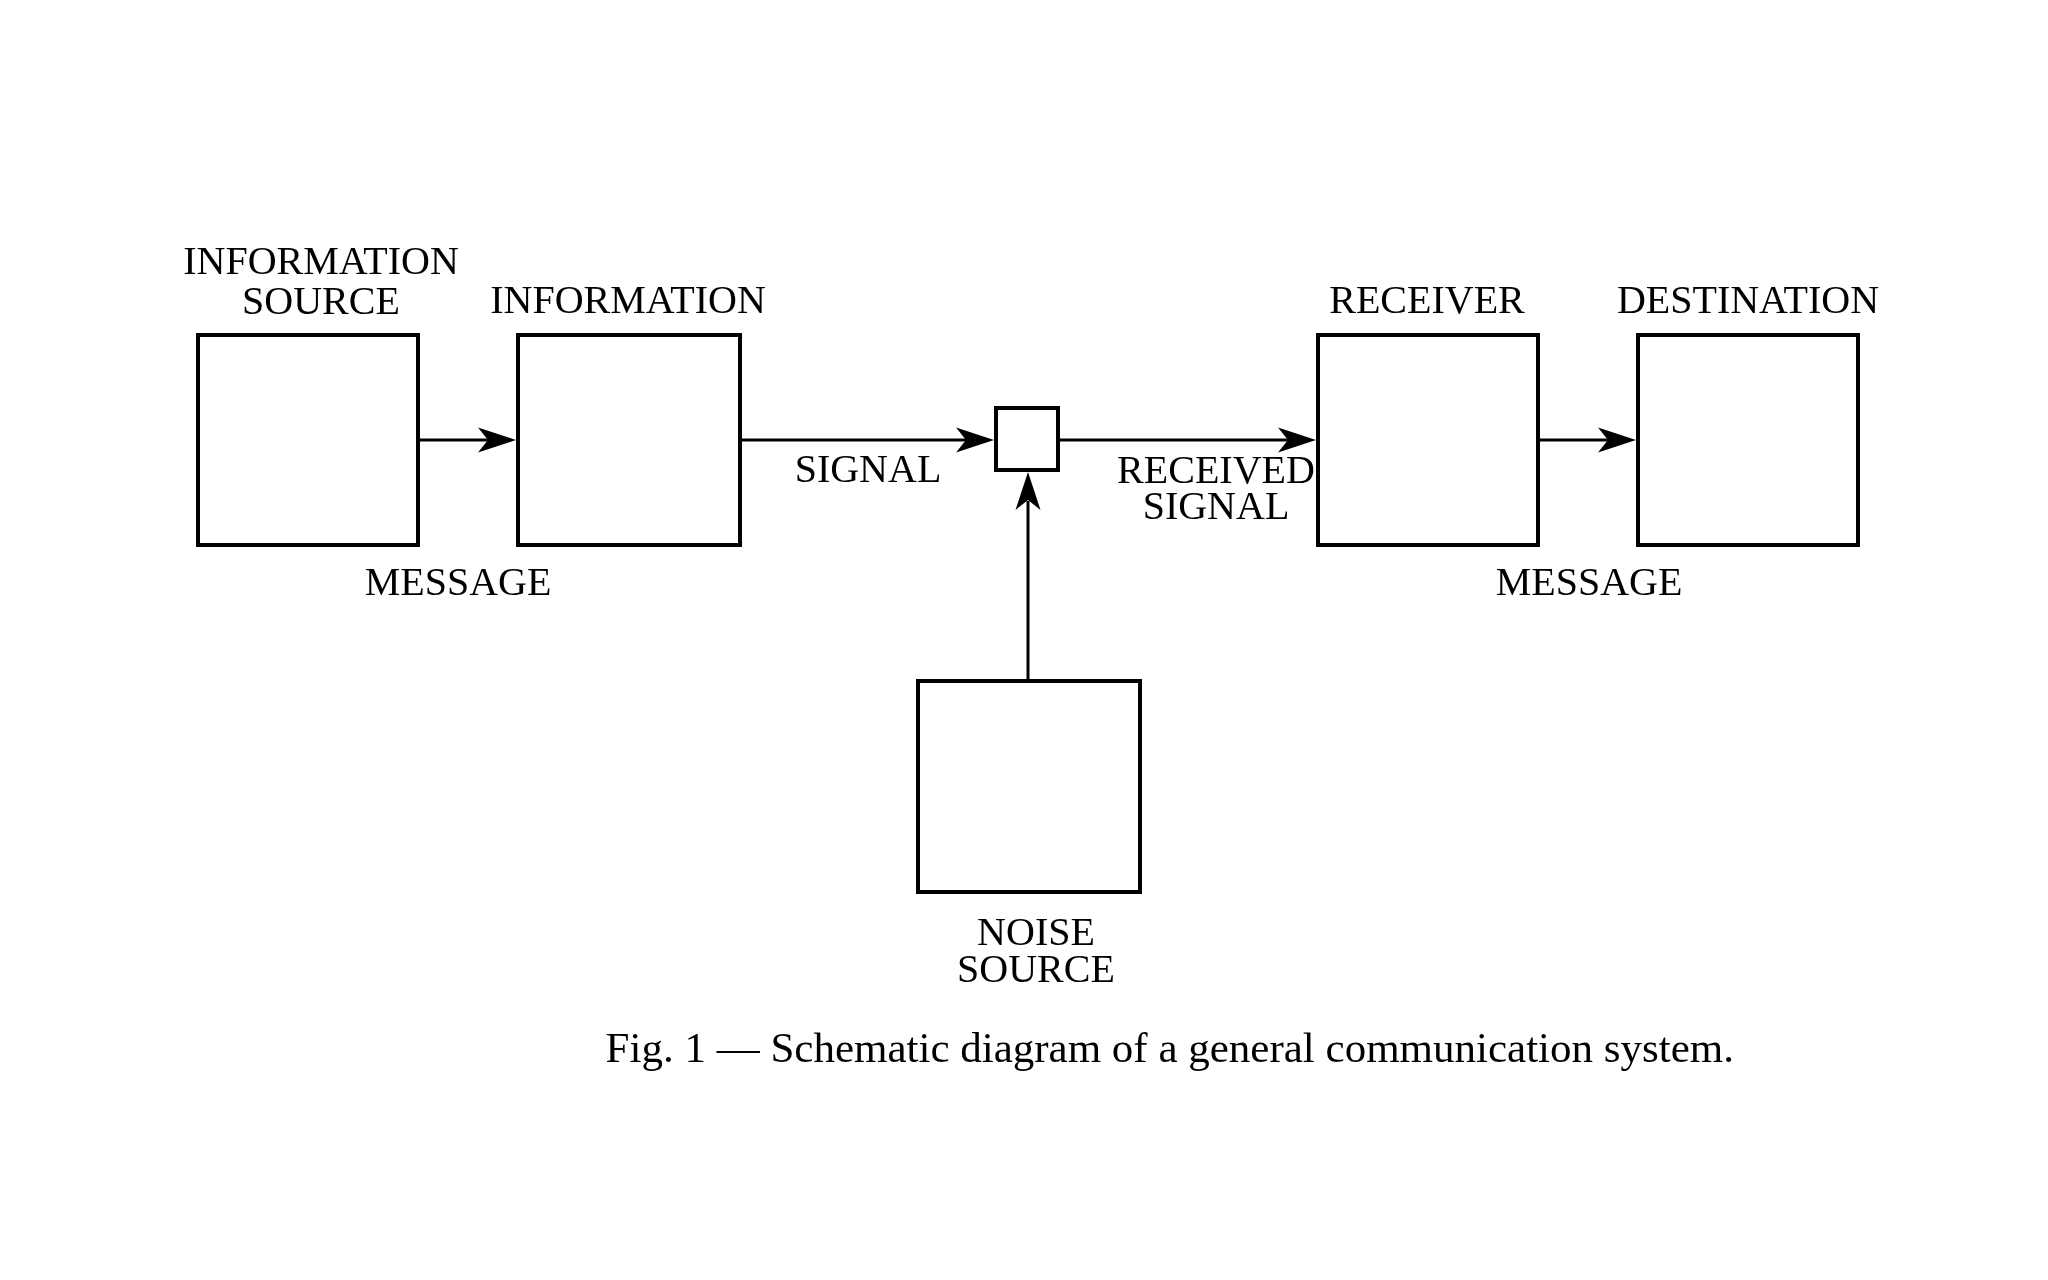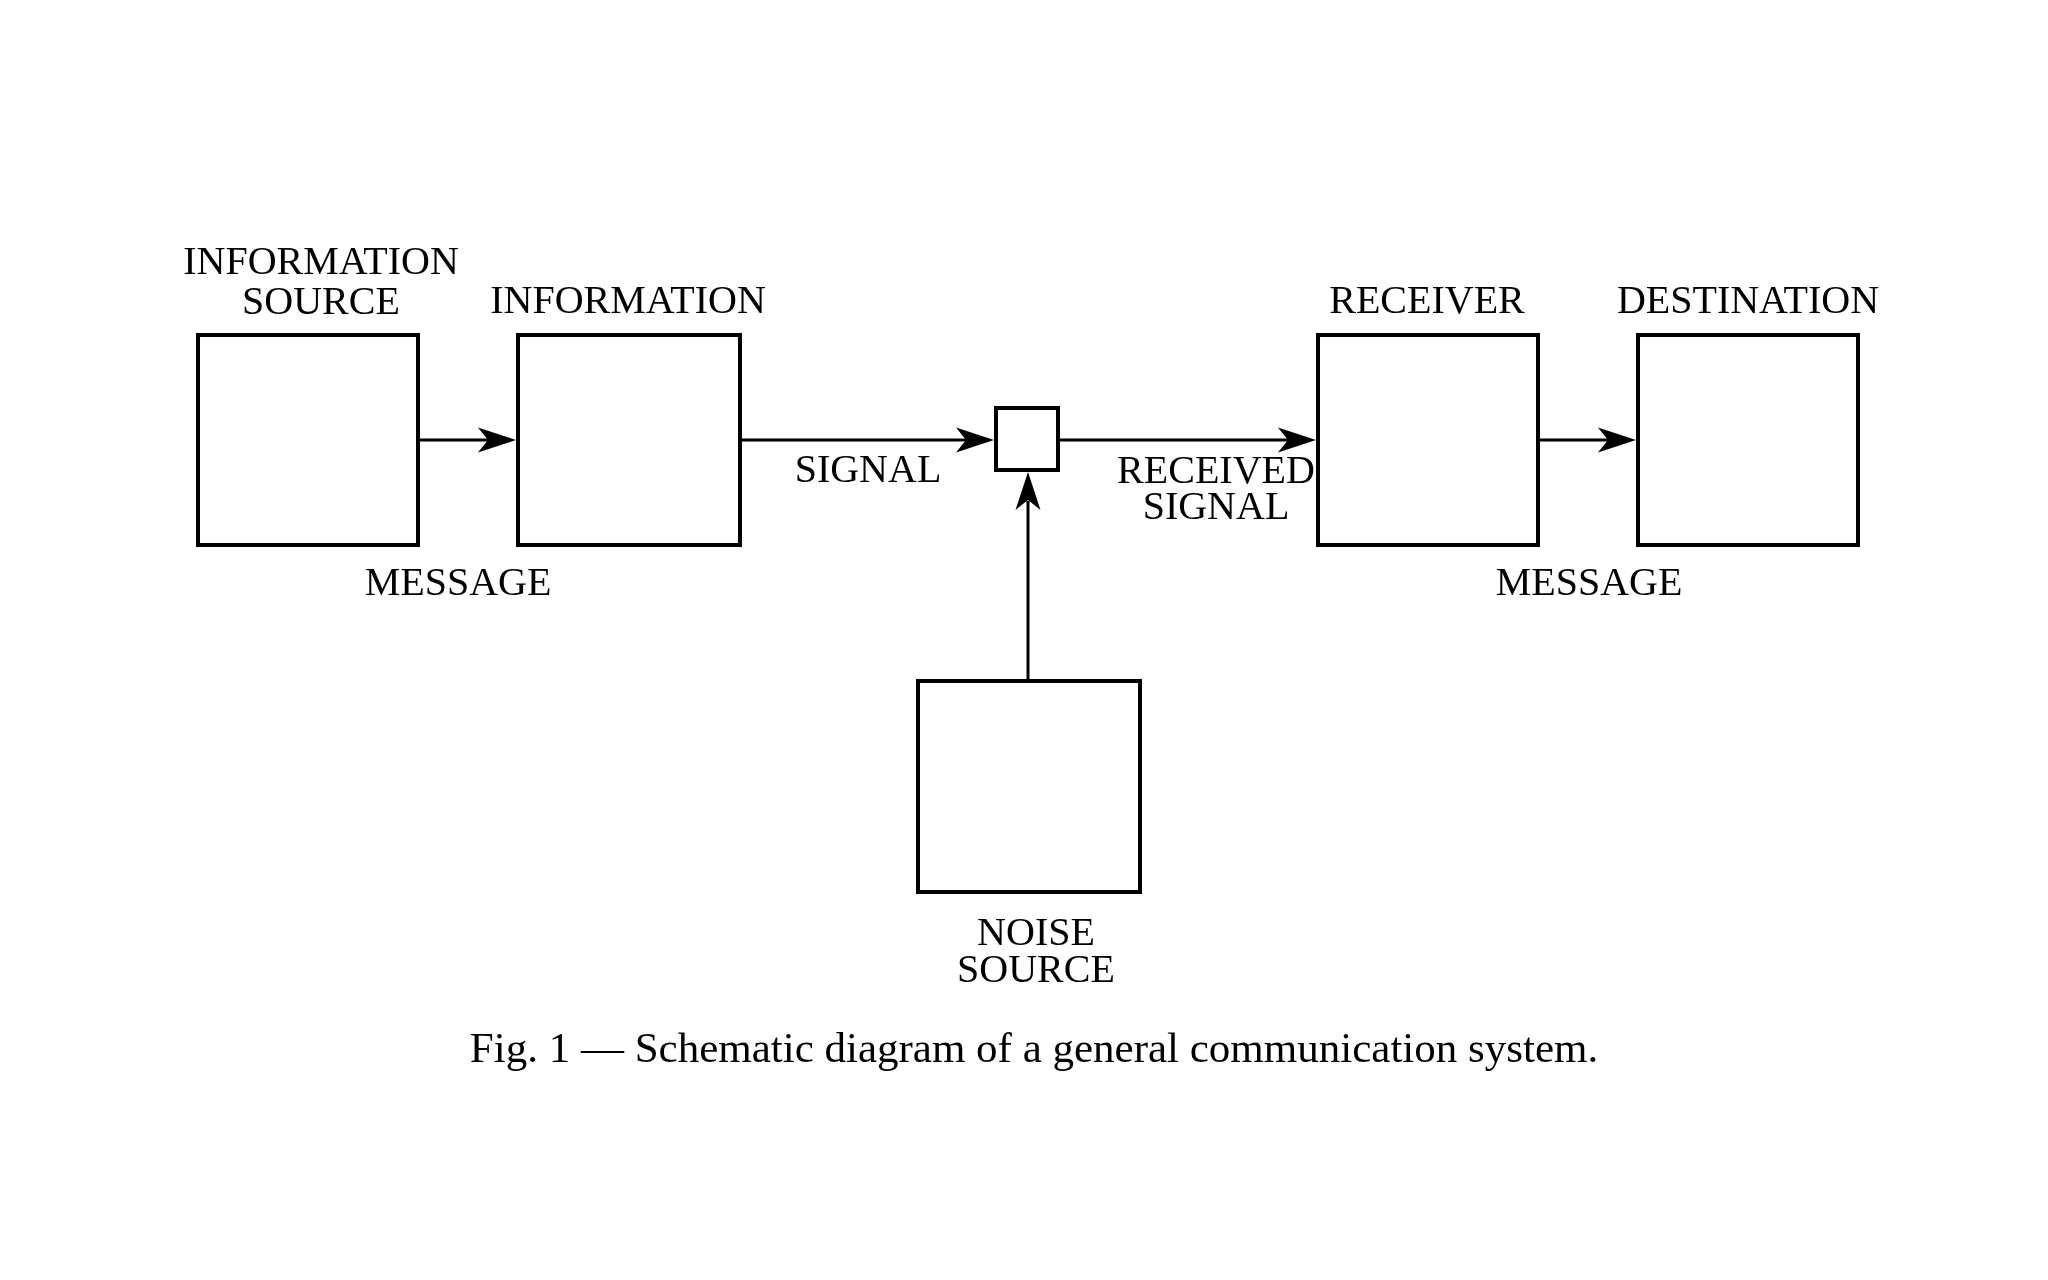--- a/index.html
+++ b/index.html
@@ -43,21 +43,21 @@
     fill: none;
   }
   .arrow-head {
     fill: #000000;
     stroke: none;
   }
   .caption {
     position: absolute;
     font-size: 43px;
     line-height: 50px;
-    text-align: center;
+    text-align: right;
     white-space: nowrap;
     color: #000000;
   }
 </style>
 </head>
 <body>
 
 <div id="canvas">
 
   <div class="diagram-label" style="left:121px; top:241px; width:400px;">

